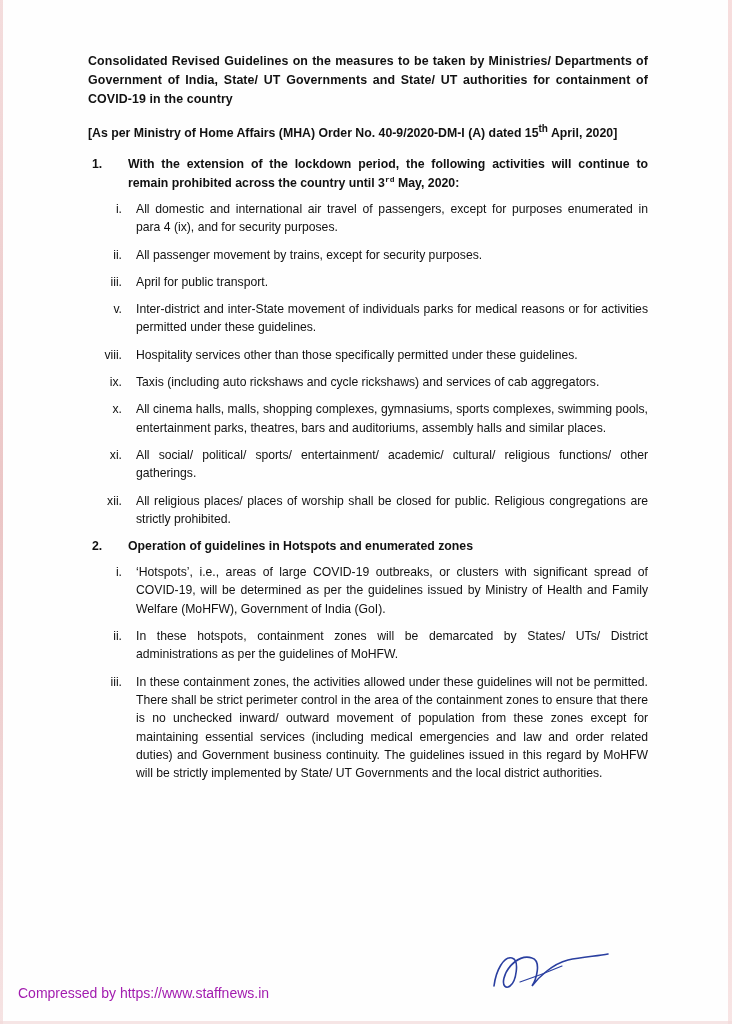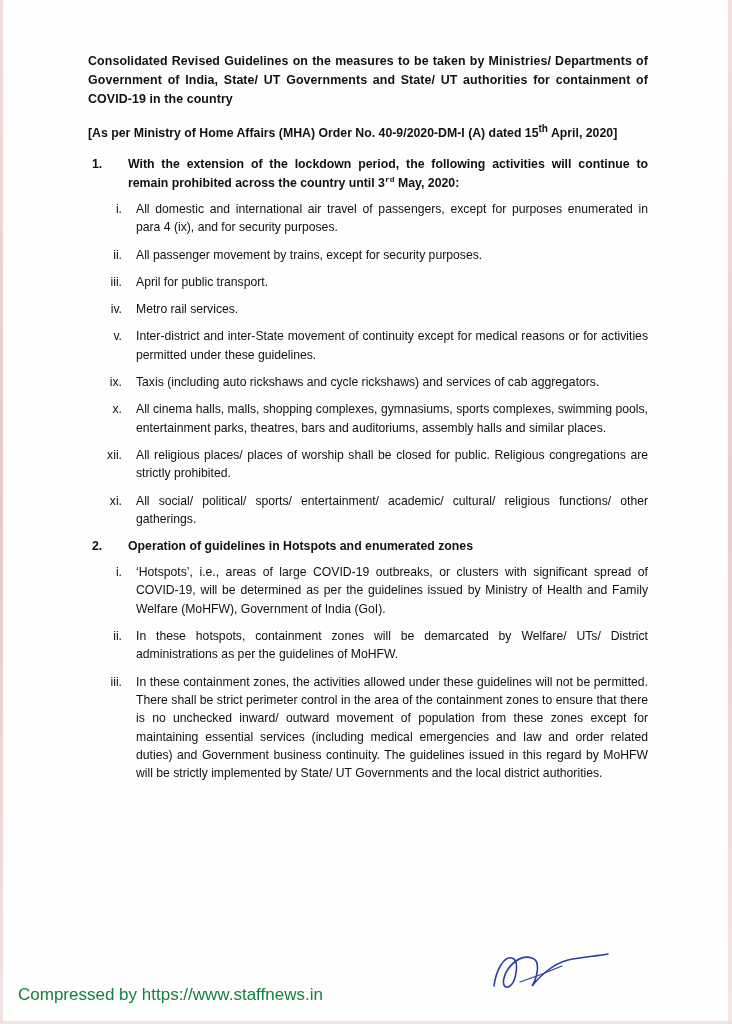--- a/index.html
+++ b/index.html
@@ -101,22 +101,22 @@
     position: absolute;
     left: 490px;
     top: 948px;
     width: 120px;
     height: 48px;
   }
   .footer {
     position: absolute;
     left: 18px;
     top: 985px;
-    font-size: 17px;
-    color: #15803d;
+    font-size: 14px;
+    color: #a21caf;
     font-family: "Liberation Sans", sans-serif;
   }
   .edge-left {
     position: absolute;
     left: 0; top: 0;
     width: 3px; height: 1024px;
     background: linear-gradient(to bottom, #f2d7d7, #e8bcbc, #f4dede);
     opacity: 0.85;
   }
   .edge-right {
@@ -161,59 +161,59 @@
         </li>
         <li class="item">
           <div class="item-num">ii.</div>
           <div class="item-text">All passenger movement by trains, except for security purposes.</div>
         </li>
         <li class="item">
           <div class="item-num">iii.</div>
           <div class="item-text">April for public transport.</div>
         </li>
         <li class="item">
-          <div class="item-num">iv.</div>
-          <div class="item-text">Metro rail services.</div>
-        </li>
-        <li class="item">
           <div class="item-num">v.</div>
-          <div class="item-text">Inter-district and inter-State movement of continuity except for medical reasons or for activities permitted under these guidelines.</div>
+          <div class="item-text">Inter-district and inter-State movement of individuals parks for medical reasons or for activities permitted under these guidelines.</div>
+        </li>
+        <li class="item">
+          <div class="item-num">viii.</div>
+          <div class="item-text">Hospitality services other than those specifically permitted under these guidelines.</div>
         </li>
         <li class="item">
           <div class="item-num">ix.</div>
           <div class="item-text">Taxis (including auto rickshaws and cycle rickshaws) and services of cab aggregators.</div>
         </li>
         <li class="item">
           <div class="item-num">x.</div>
           <div class="item-text">All cinema halls, malls, shopping complexes, gymnasiums, sports complexes, swimming pools, entertainment parks, theatres, bars and auditoriums, assembly halls and similar places.</div>
         </li>
         <li class="item">
+          <div class="item-num">xi.</div>
+          <div class="item-text">All social/ political/ sports/ entertainment/ academic/ cultural/ religious functions/ other gatherings.</div>
+        </li>
+        <li class="item">
           <div class="item-num">xii.</div>
           <div class="item-text">All religious places/ places of worship shall be closed for public. Religious congregations are strictly prohibited.</div>
-        </li>
-        <li class="item">
-          <div class="item-num">xi.</div>
-          <div class="item-text">All social/ political/ sports/ entertainment/ academic/ cultural/ religious functions/ other gatherings.</div>
         </li>
       </ul>
     </div>
 
     <div class="section">
       <div class="section-head">
         <div class="section-num">2.</div>
         <div class="section-text">Operation of guidelines in Hotspots and enumerated zones</div>
       </div>
       <ul class="items">
         <li class="item">
           <div class="item-num">i.</div>
           <div class="item-text">‘Hotspots’, i.e., areas of large COVID-19 outbreaks, or clusters with significant spread of COVID-19, will be determined as per the guidelines issued by Ministry of Health and Family Welfare (MoHFW), Government of India (GoI).</div>
         </li>
         <li class="item">
           <div class="item-num">ii.</div>
-          <div class="item-text">In these hotspots, containment zones will be demarcated by Welfare/ UTs/ District administrations as per the guidelines of MoHFW.</div>
+          <div class="item-text">In these hotspots, containment zones will be demarcated by States/ UTs/ District administrations as per the guidelines of MoHFW.</div>
         </li>
         <li class="item">
           <div class="item-num">iii.</div>
           <div class="item-text">In these containment zones, the activities allowed under these guidelines will not be permitted. There shall be strict perimeter control in the area of the containment zones to ensure that there is no unchecked inward/ outward movement of population from these zones except for maintaining essential services (including medical emergencies and law and order related duties) and Government business continuity.  The guidelines issued in this regard by MoHFW will be strictly implemented by State/ UT Governments and the local district authorities.</div>
         </li>
       </ul>
     </div>
 
   </div>
 

